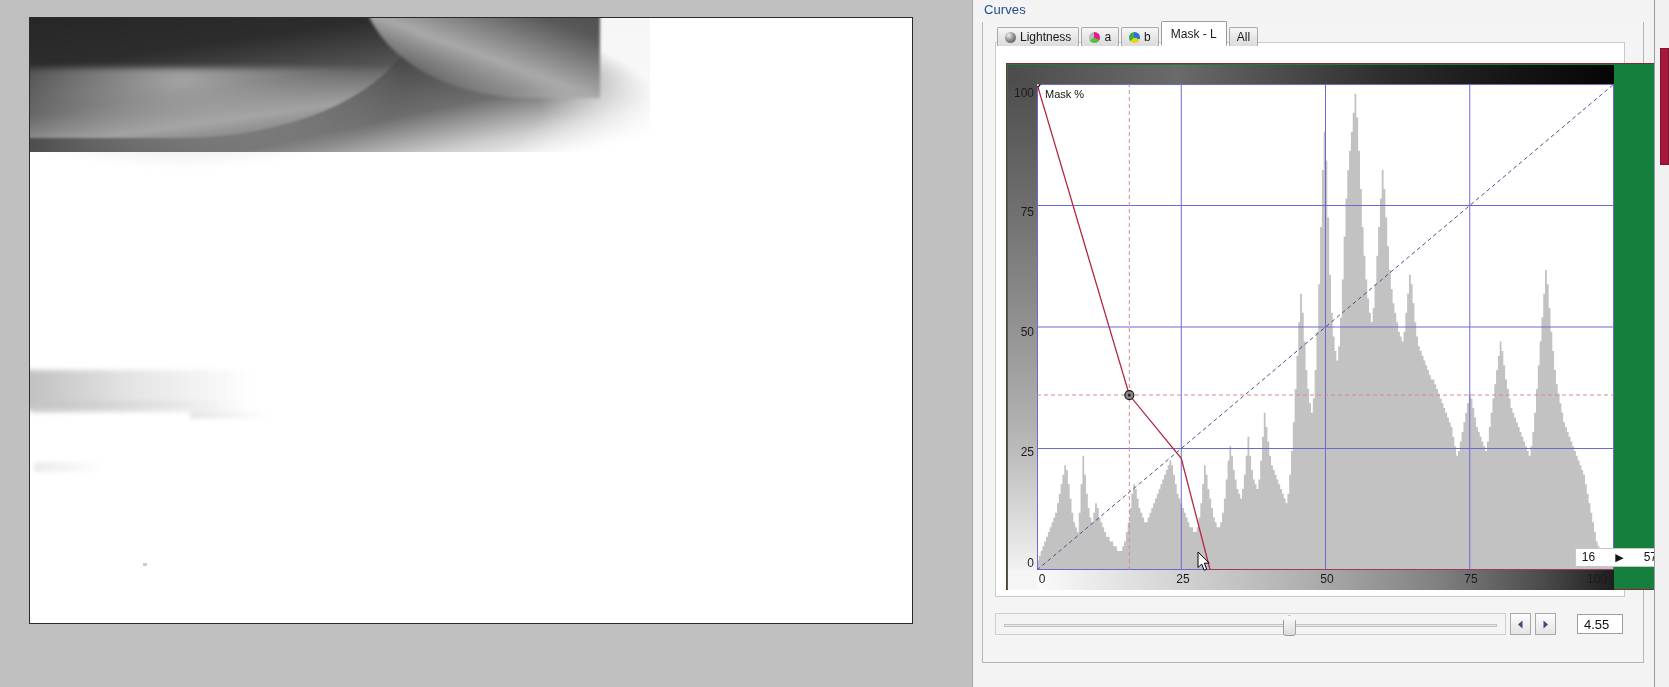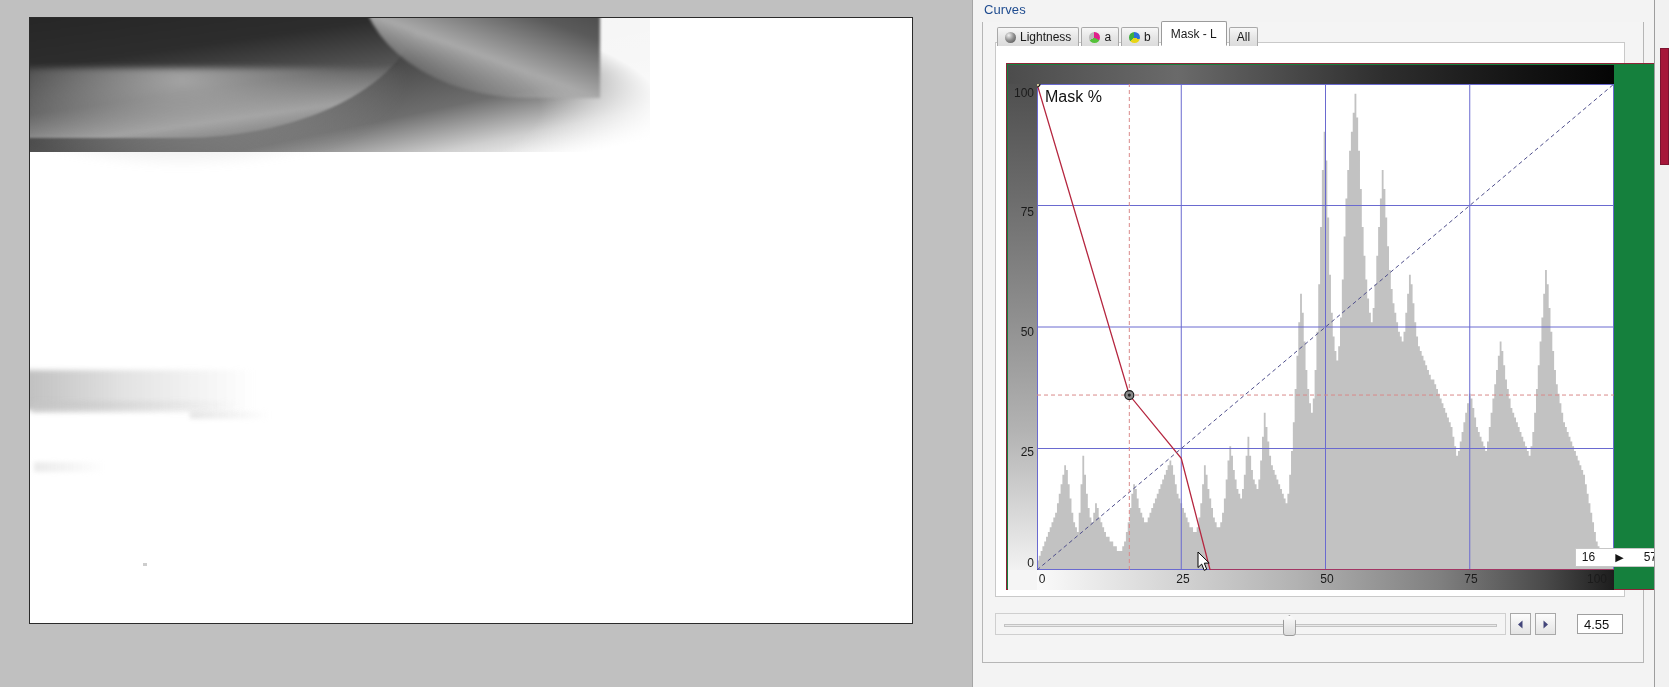--- a/index.html
+++ b/index.html
@@ -116,21 +116,21 @@
     background:linear-gradient(90deg,#fafafa 0%,#dadada 20%,#b2b2b2 45%,#7f7f7f 70%,#4a4a4a 88%,#1d1d1d 100%);}
   .ramp-corner{position:absolute;left:1px;top:506px;width:29px;height:20px;background:#f5f5f5;}
 
   
   .canvas{position:absolute;left:30px;top:20px;width:577px;height:486px;background:#ffffff;overflow:hidden;}
   .canvas svg{position:absolute;left:0;top:0;}
 
   
   .ylab{position:absolute;right:0;font-size:12px;color:#1b1b1b;text-align:right;width:26px;}
   .xlab{position:absolute;font-size:12px;color:#1b1b1b;text-align:center;width:30px;}
-  .masklabel{position:absolute;left:38px;top:24px;font-size:16px;color:#111;}
+  .masklabel{position:absolute;left:38px;top:24px;font-size:11px;color:#111;}
 
   
   .readout{
     position:absolute;right:10px;bottom:22px;
     background:#ffffff;border:1px solid #c7c7c7;
     padding:1px 6px 2px 6px;font-size:12px;color:#141414;white-space:nowrap;
     display:flex;align-items:center;gap:20px;
   }
   .readout .arrow{font-size:11px;line-height:1;}
 

